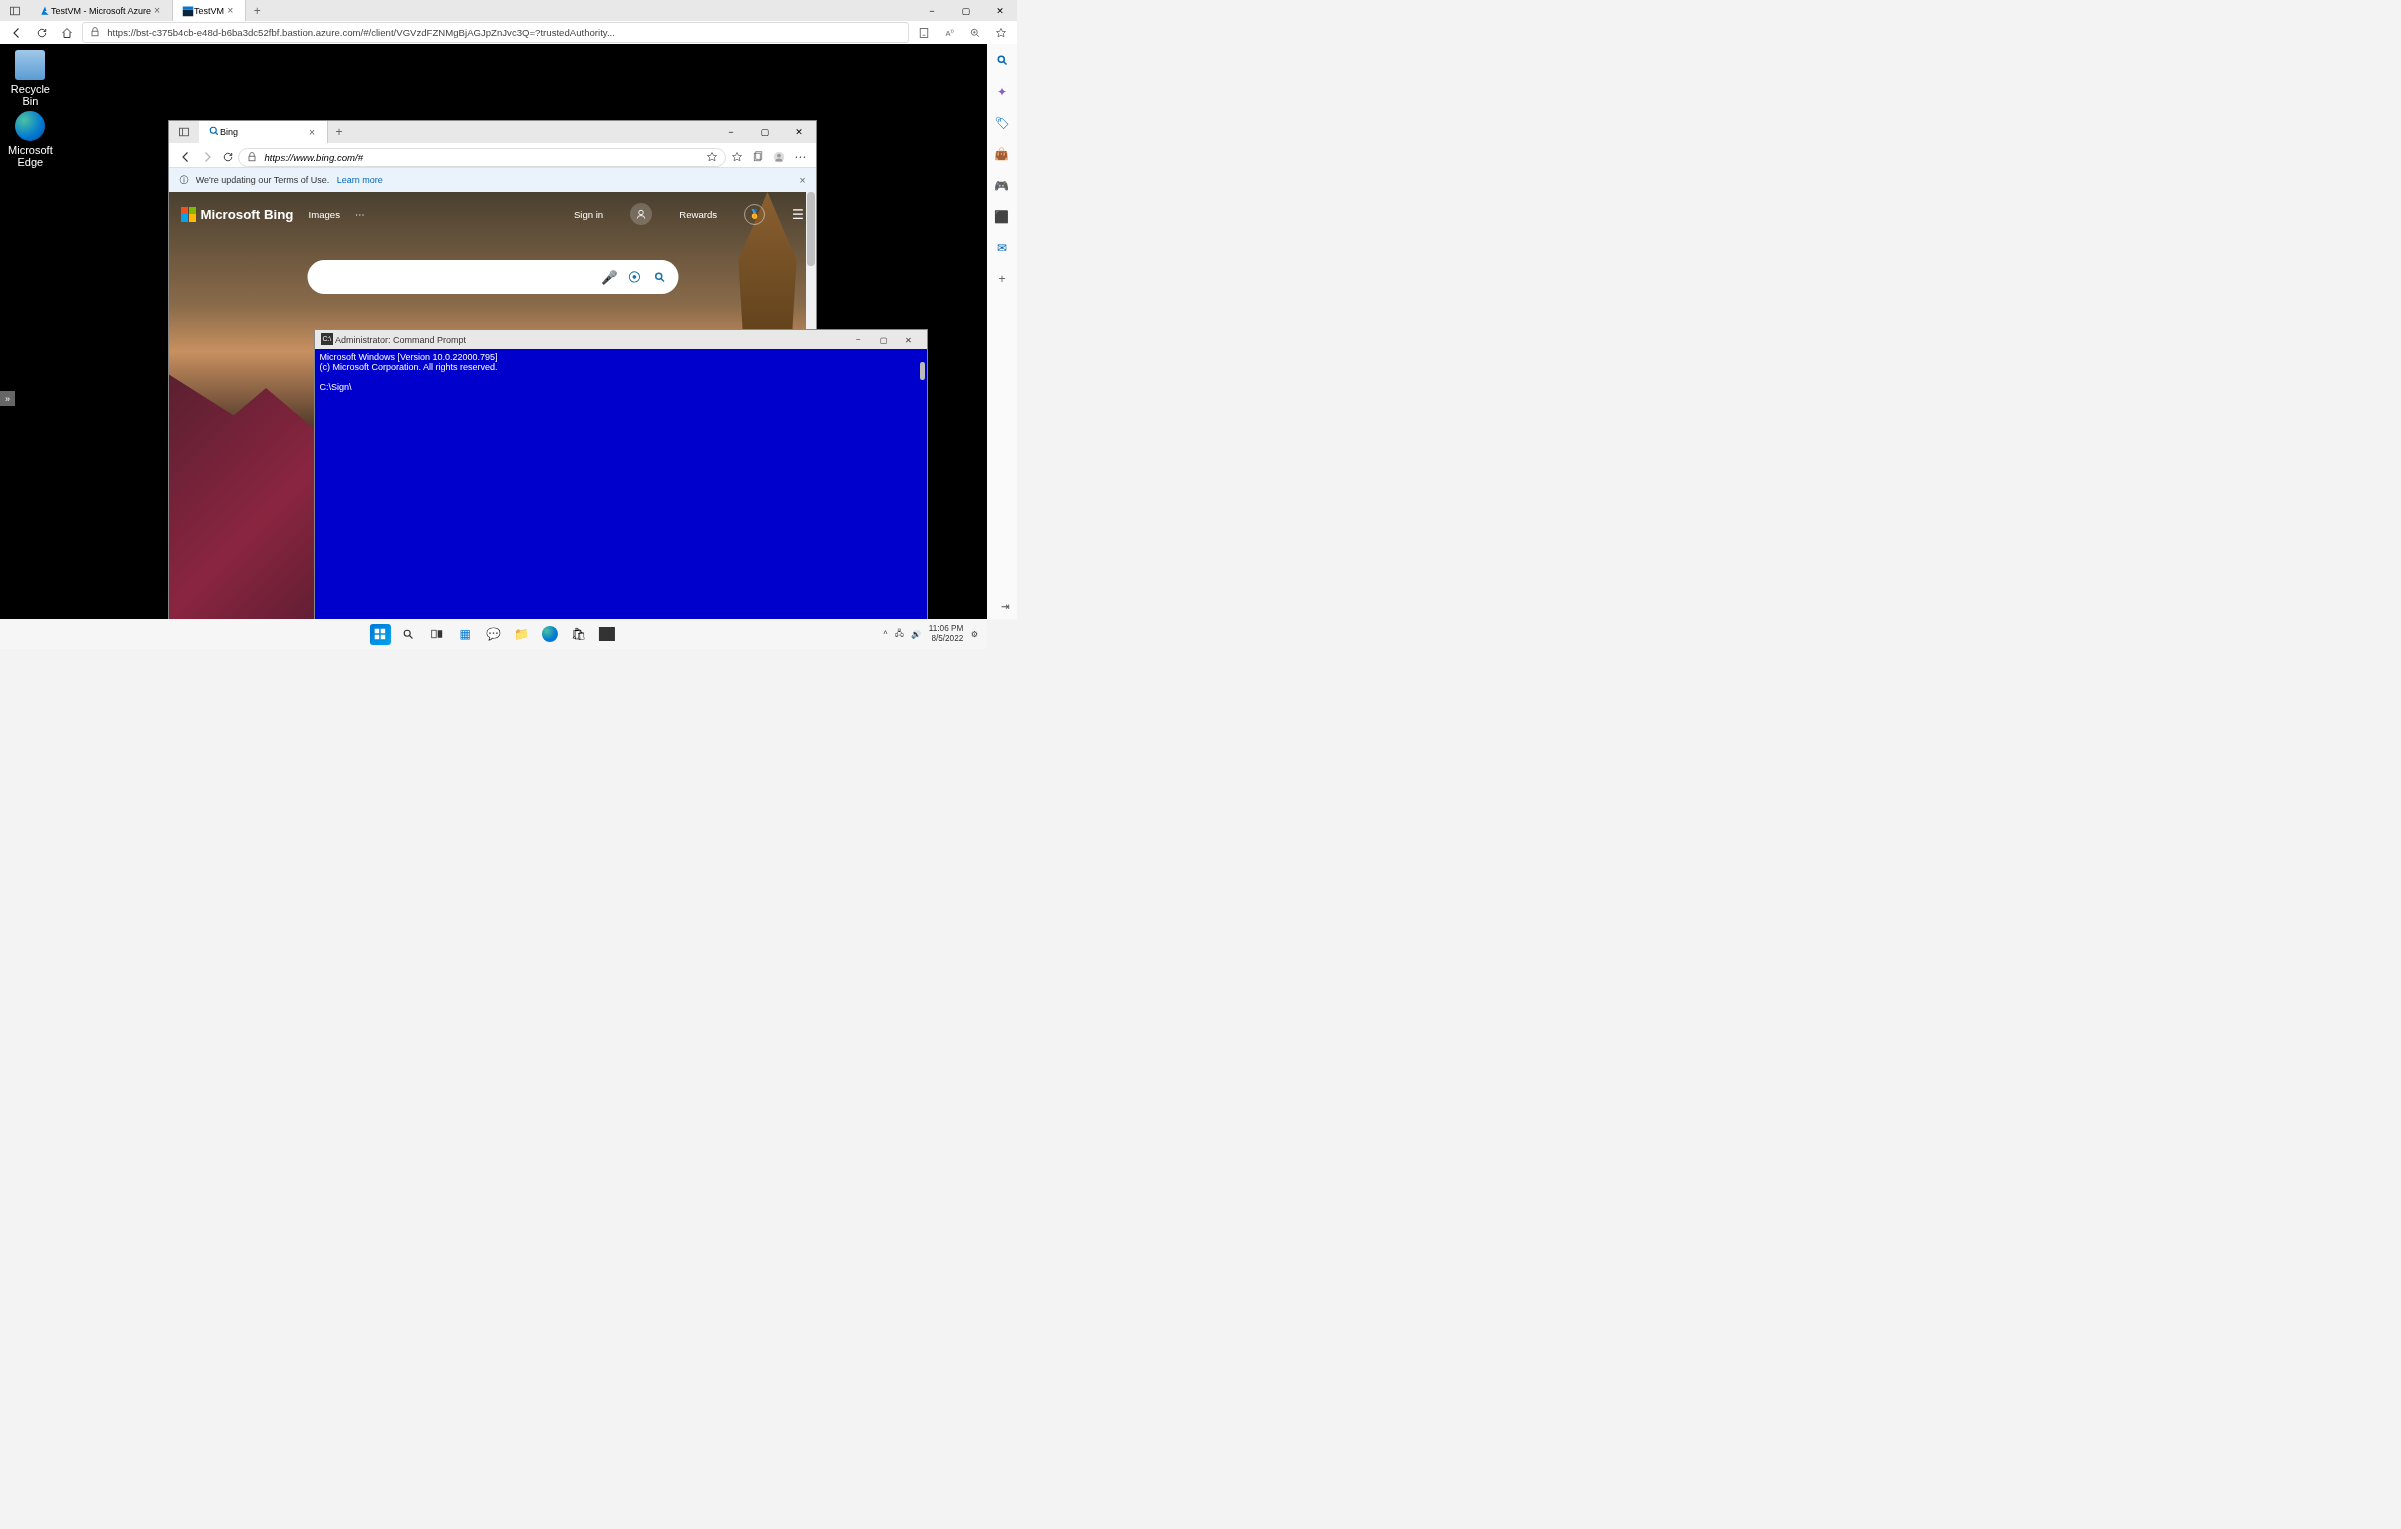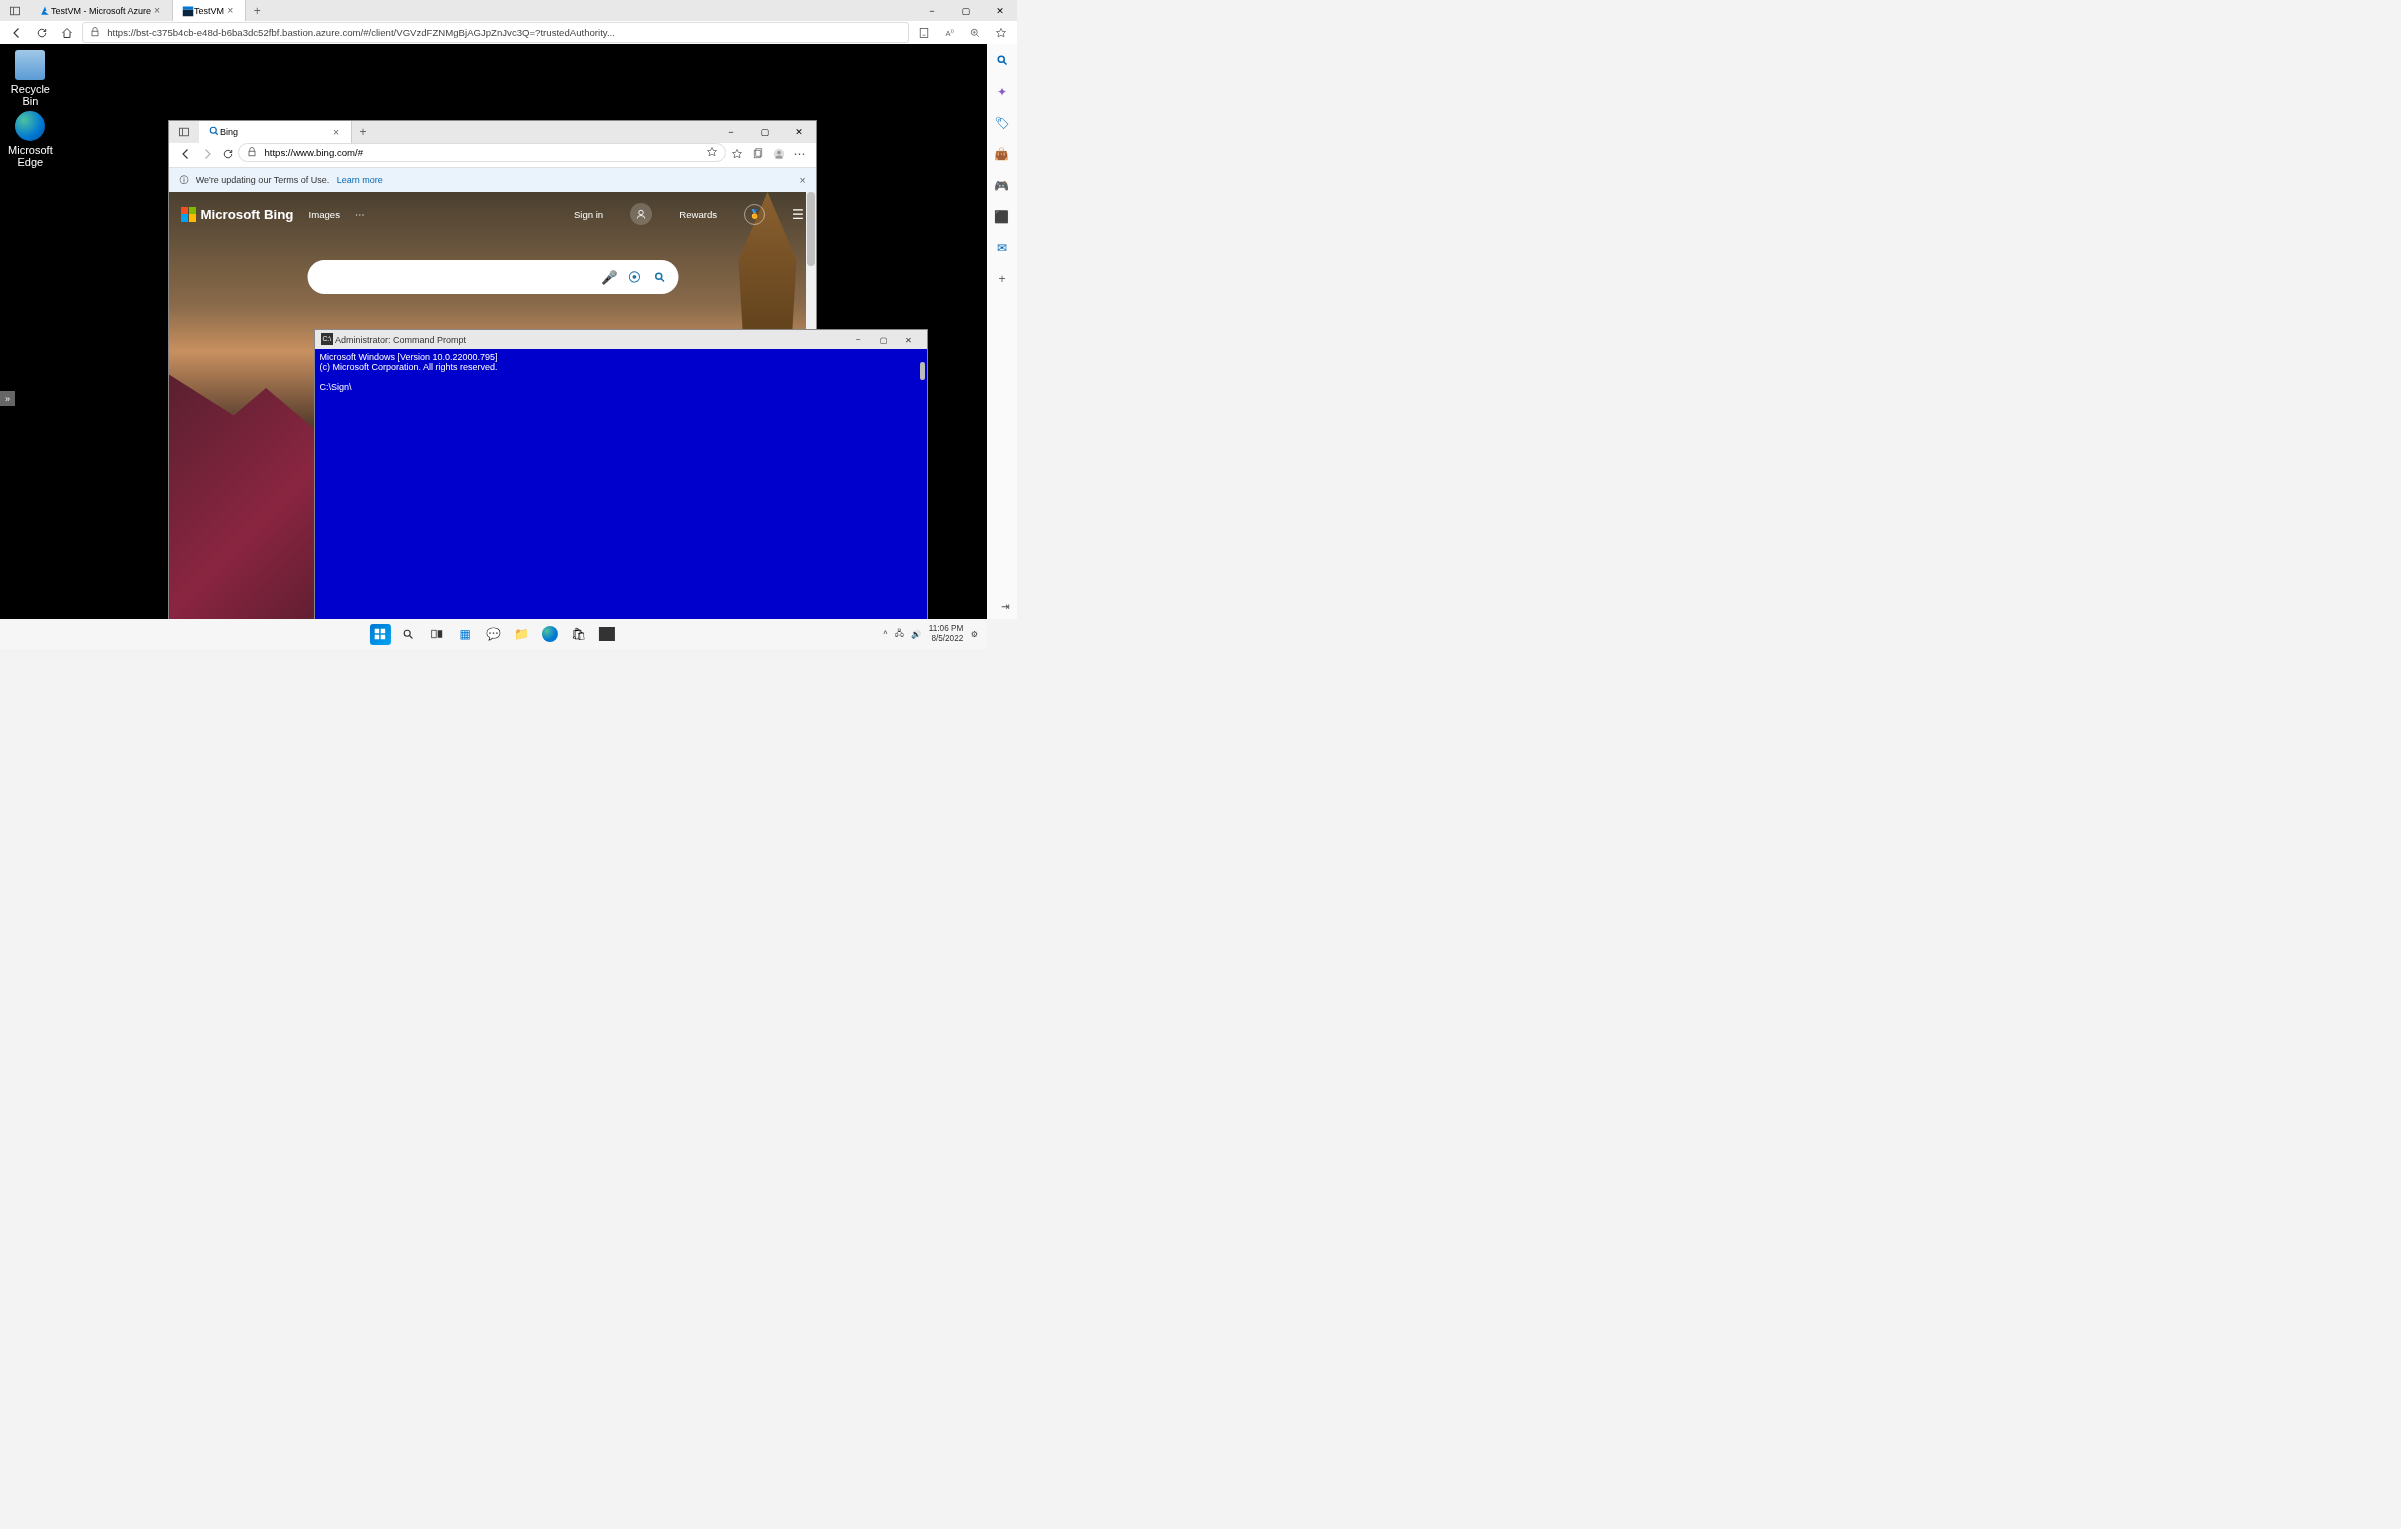--- a/index.html
+++ b/index.html
@@ -28,21 +28,21 @@
 .right-sidebar { position: absolute; top: 44px; right: 0; width: 30px; bottom: 30px; background: #fafafa; display: flex; flex-direction: column; align-items: center; padding-top: 7.4px; gap: 13.3px; }
 .side-icon { width: 18px; height: 18px; display: flex; align-items: center; justify-content: center; font-size: 12px; }
 
 
 .desk-icon { position: absolute; width: 52px; text-align: center; color: #fff; font-size: 11px; }
 .desk-icon .icon-img { width: 30px; height: 30px; margin: 0 auto 3px; border-radius: 3px; }
 
 
 .inner-edge { position: absolute; left: 168px; top: 76px; width: 649px; height: 529px; background: #fff; border: 0.7px solid #888; display: flex; flex-direction: column; }
 .inner-titlebar { height: 22px; background: #e8e8e8; display: flex; align-items: stretch; }
-.inner-toolbar { height: 25px; background: #fff; display: flex; align-items: flex-start; padding: 0 6px; border-bottom: 0.7px solid #e0e0e0; }
+.inner-toolbar { height: 25px; background: #fff; display: flex; align-items: flex-end; padding: 0 6px; border-bottom: 0.7px solid #e0e0e0; font-style: italic; }
 .inner-addr { flex: 1; height: 19px; border: 0.7px solid #ddd; border-radius: 10.4px; padding: 0 7.4px; display: flex; align-items: center; gap: 6px; font-size: 9.6px; }
 .info-bar { height: 24px; background: #eaf3fb; display: flex; align-items: center; padding: 0 10.4px; gap: 7.4px; font-size: 9px; color: #333; }
 .info-bar a { color: #0067b8; text-decoration: none; }
 .info-close { margin-left: auto; color: #666; font-size: 10.4px; }
 
 
 .bing-page { flex: 1; position: relative; overflow: hidden; }
 .bing-bg { position: absolute; inset: 0; background: linear-gradient(180deg, #4a4030 0%, #8a6b4a 25%, #c89060 35%, #3a2820 55%, #1a1410 100%); }
 .castle { position: absolute; left: 0; bottom: 0; width: 50%; height: 60%; background: linear-gradient(135deg, #5a2030 0%, #8a2540 40%, #2a1520 100%); clip-path: polygon(0% 0%, 20% 15%, 30% 5%, 45% 20%, 60% 10%, 75% 25%, 90% 15%, 100% 30%, 100% 100%, 0% 100%); }
 .tower { position: absolute; right: 0; top: 0; width: 15%; height: 50%; background: linear-gradient(180deg, #8a6030 0%, #4a3010 100%); clip-path: polygon(30% 100%, 20% 30%, 40% 10%, 50% 0%, 60% 10%, 80% 30%, 70% 100%); }
@@ -203,21 +203,21 @@
   <div class="bastion-handle">»</div>
 
   <div class="inner-edge">
     <div class="inner-titlebar">
       <div class="tab-actions">
         <svg viewBox="0 0 16 16">
             <rect x="2" y="3" width="12" height="10" fill="none" stroke="#555" stroke-width="1.2"></rect>
             <line x1="6" y1="3" x2="6" y2="13" stroke="#555" stroke-width="1.2"></line>
           </svg>
       </div>
-      <div class="tab active" style="width:153px">
+      <div class="tab active" style="width:129px">
         <span style="color:#0067b8">
           <svg viewBox="0 0 16 16">
               <circle cx="7" cy="7" r="4" fill="none" stroke="currentColor" stroke-width="1.5"></circle>
               <line x1="10" y1="10" x2="13" y2="13" stroke="currentColor" stroke-width="1.5"></line>
             </svg>
         </span>
         <span>Bing</span>
         <span class="tab-close" style="margin-left:auto">×</span>
       </div>
       <div class="new-tab">+</div>

